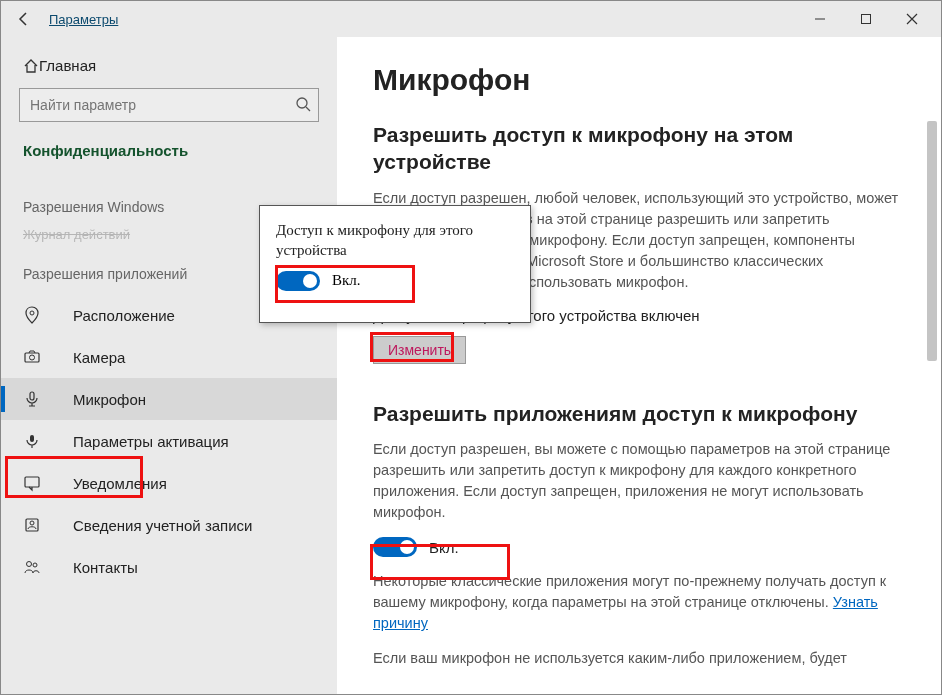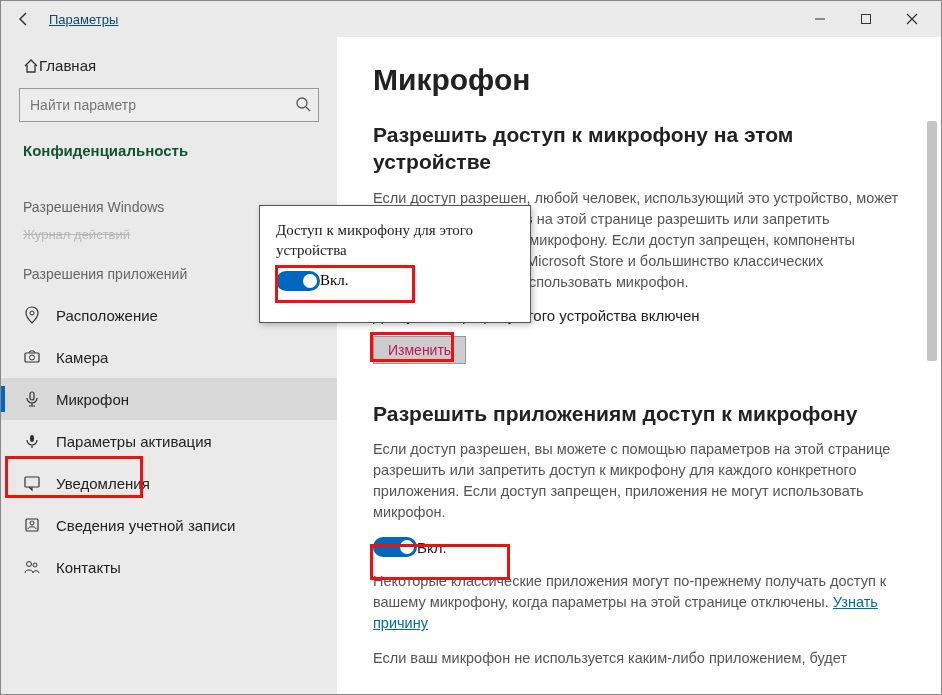--- a/index.html
+++ b/index.html
@@ -21,34 +21,34 @@
 .home svg { width:16px; height:16px; }
 
 .searchwrap { margin: 0 18px 18px 18px; position:relative; }
 .search { width:100%; height:34px; border:1px solid #999; background:#ededed; padding:0 34px 0 10px; font-size:14px; color:#0369a1; }
 .searchicon { position:absolute; right:8px; top:8px; color:#555; }
 
 .navheader { padding: 2px 22px 16px 22px; font-size:15px; font-weight:600; color:#14532d; }
 .subheader { padding: 24px 22px 12px 22px; font-size:14px; color:#666; }
 .truncline { margin:0 22px; color:#555; font-size:13px; white-space:nowrap; overflow:hidden; }
 
-.navitem { display:flex; align-items:center; gap:15px; padding: 12px 22px; font-size:15px; color:#222; position:relative; }
+.navitem { display:flex; align-items:center; gap:32px; padding: 12px 22px; font-size:15px; color:#222; position:relative; }
 .navitem svg { width:18px; height:18px; flex-shrink:0; }
 .navitem.active { background:#d8d8d8; }
 .navitem.active::before { content:""; position:absolute; left:0; top:8px; bottom:8px; width:4px; background:#0067c0; }
 
 .content { flex:1; padding: 26px 40px 0 36px; overflow:hidden; color:#222; position:relative; }
 .h1 { font-size:30px; font-weight:600; margin-bottom:24px; }
 .h2 { font-size:21px; font-weight:600; margin-bottom:12px; line-height:1.3; }
 .para { font-size:14.5px; color:#555; line-height:1.45; margin-bottom:14px; }
 .statusline { font-size:15px; color:#222; margin: 6px 0 12px 0; }
 .btn { display:inline-block; background:#ccc; border:1px solid #999; padding:5px 14px; font-size:14px; color:#be185d; }
 .link { color:#0067c0; }
 
-.toggle-row { display:flex; align-items:center; margin: 6px 0 14px 0; }
+.toggle-row { display:flex; align-items:center; gap:12px; margin: 6px 0 14px 0; }
 .toggle { width:44px; height:20px; border-radius:10px; background:#0067c0; position:relative; }
 .toggle .knob { position:absolute; right:3px; top:3px; width:14px; height:14px; border-radius:50%; background:#fff; }
 .toggle-label { font-size:15px; }
 
 .popup { position:absolute; left:258px; top:204px; width:272px; height:118px; background:#fff; border:1px solid #555; box-shadow: 2px 2px 6px rgba(0,0,0,0.25); padding:14px 16px; z-index:50;font-family:Liberation Serif, serif; }
 .popup .ptitle { font-size:15px; color:#222; line-height:1.35; margin-bottom:10px; }
 
 .hl-red { position:absolute; border:3px solid #e11; z-index:60; pointer-events:none; }
 .hl-mic { left:4px; top:455px; width:138px; height:42px; }
 .hl-change { left:369px; top:331px; width:84px; height:30px; }

